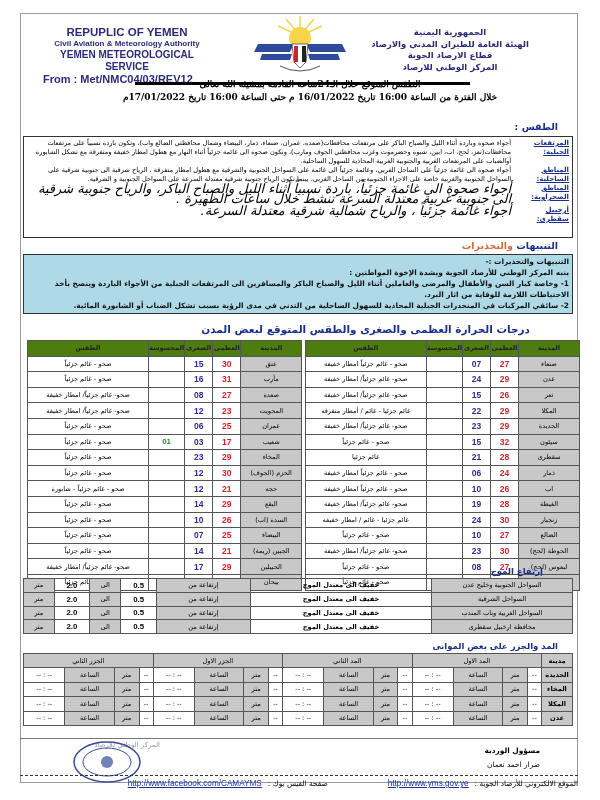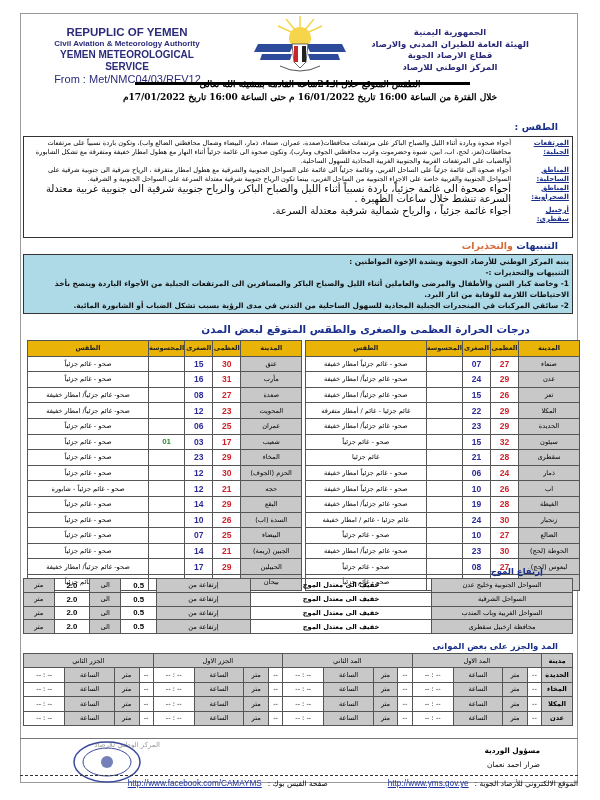--- a/index.html
+++ b/index.html
@@ -2,36 +2,36 @@
 <html><head>
 <meta charset="utf-8">
 <style>
   html, body { margin:0; padding:0; background:#ffffff; }
   body { width:600px; height:800px; position:relative; overflow:hidden; font-family:"DejaVu Sans", sans-serif; color:#000; }
   .page { position:absolute; left:20px; top:13px; width:558px; height:770px; border:1px solid #9a9a9a; box-sizing:border-box; }
   .hdr-en { position:absolute; left:42px; top:26px; width:170px; text-align:center; font-family:"Liberation Sans", sans-serif; }
   .hdr-en .l1 { font-size:11.5px; font-weight:bold; color:#2b2b7a; line-height:13px; }
   .hdr-en .l2 { font-size:8px; font-weight:bold; color:#2b2b7a; line-height:10px; }
   .hdr-en .l3 { font-size:10px; font-weight:bold; color:#2b2b7a; line-height:12px; }
-  .hdr-en .l4 { font-size:11px; color:#2b2b7a; line-height:13px; text-align:center; padding-left:1px; }
+  .hdr-en .l4 { font-size:11px; color:#2b2b7a; line-height:13px; text-align:left; padding-left:1px;font-weight:bold; }
   .hdr-ar { position:absolute; right:50px; top:27px; width:200px; text-align:center; direction:rtl; font-family:"DejaVu Sans", sans-serif; font-size:8.5px; font-weight:bold; color:#2b2b7a; line-height:11.5px; }
   .logo { position:absolute; left:250px; top:14px; width:100px; height:62px; }
   .hr-bold { position:absolute; left:135px; top:82px; width:335px; height:3px; background:#000; }
   .subtitle { position:absolute; left:90px; top:78px; width:440px; text-align:center; direction:rtl; font-family:"DejaVu Serif", serif; font-size:9px; font-weight:bold; line-height:13px; }
   .section-title { position:absolute; direction:rtl; font-weight:bold; color:#1a2f8a; }
   .weather-box { position:absolute; left:23px; top:136px; width:550px; height:102px; border:1px solid #333; box-sizing:border-box; direction:rtl; }
   .wrow { display:flex; direction:rtl; font-size:6.6px; line-height:9px; padding:0 3px; }
   .wrow .lbl { width:58px; flex:none; color:#1a2f8a; text-decoration:underline; font-weight:bold; font-size:7px; }
   .wrow .txt { flex:1; text-align:right; }
-  .wrow .txt.big { font-size:10px; line-height:10px; }
+  .wrow .txt.big { font-size:13px; line-height:10px;font-style:italic; }
   .alert-box { position:absolute; left:23px; top:254px; width:550px; height:60px; background:#aed9e7; border:1px solid #333; box-sizing:border-box; direction:rtl; font-size:7.4px; line-height:11px; padding:1px 3px; font-weight:bold; color:#111; }
   table { border-collapse:collapse; }
   .city-table { position:absolute; top:340px; direction:rtl; font-size:6.6px; }
   .city-table td, .city-table th { border:1px solid #555; height:14.6px; padding:0; text-align:center; }
-  .city-table th { background:#eab308; font-weight:bold; font-size:6.6px; color:#222; }
+  .city-table th { background:#4d7c0f; font-weight:bold; font-size:6.6px; color:#222; }
   .city-table td.city { background:#c8c8c8; width:60px; }
   .city-table td.hi { color:#d0222b; font-weight:bold; font-size:8.5px; width:27px; font-family:"Liberation Sans", sans-serif; }
   .city-table td.lo { color:#2b2b9a; font-weight:bold; font-size:8.5px; width:27px; font-family:"Liberation Sans", sans-serif; }
   .city-table td.rain { color:#2e8b2e; font-weight:bold; font-size:8px; width:27px; font-family:"Liberation Sans", sans-serif; }
   .city-table td.wx { width:120px; }
   .wave-table { position:absolute; left:23px; top:578px; width:550px; direction:rtl; font-size:6.6px; }
   .wave-table td { border:1px solid #555; height:12.8px; padding:0; text-align:center; }
   .wave-table td.g { background:#c8c8c8; }
   .wave-table td.num { font-weight:bold; font-size:7.8px; font-family:"Liberation Sans", sans-serif; }
   .tide-table { position:absolute; left:23px; top:653px; width:550px; direction:rtl; font-size:6.6px; }
@@ -109,22 +109,22 @@
   <div class="wrow" style="margin-top:2px;">
     <div class="lbl">أرخبيل سقطرى:</div>
     <div class="txt big">أجواء غائمة جزئياً ، والرياح شمالية شرقية معتدلة السرعة.</div>
   </div>
 </div>
 
 <div class="section-title" style="right:42px; top:240px; font-size:9.5px;">
   <span style="color:#1a2f8a">التنبيهات</span><span style="color:#d56a3a"> والتحذيرات</span>
 </div>
 <div class="alert-box">
+  <div>التنبيهات والتحذيرات :-</div>
   <div>ينبه المركز الوطني للأرصاد الجوية ويشدة الإخوة المواطنين :</div>
-  <div>التنبيهات والتحذيرات :-</div>
   <div>1- وخاصة كبار السن والأطفال والمرضى والعاملين أثناء الليل والصباح الباكر والمسافرين الى المرتفعات الجبلية من الأجواء الباردة وينصح بأخذ الاحتياطات اللازمة للوقاية من اثار البرد.</div>
   <div>2- سائقي المركبات في المنحدرات الجبلية  المحاذية للسهول الساحلية من التدني في مدى الرؤية بسبب تشكل الضباب أو الشابورة المائية.</div>
 </div>
 
 <div class="section-title" style="right:70px; top:323px; font-size:10.5px;">درجات الحرارة العظمى والصغرى والطقس المتوقع لبعض المدن</div>
 
 <table class="city-table" id="right-table" style="right:20px;">
   <thead>
       <tr>
     <th>المدينة</th>

